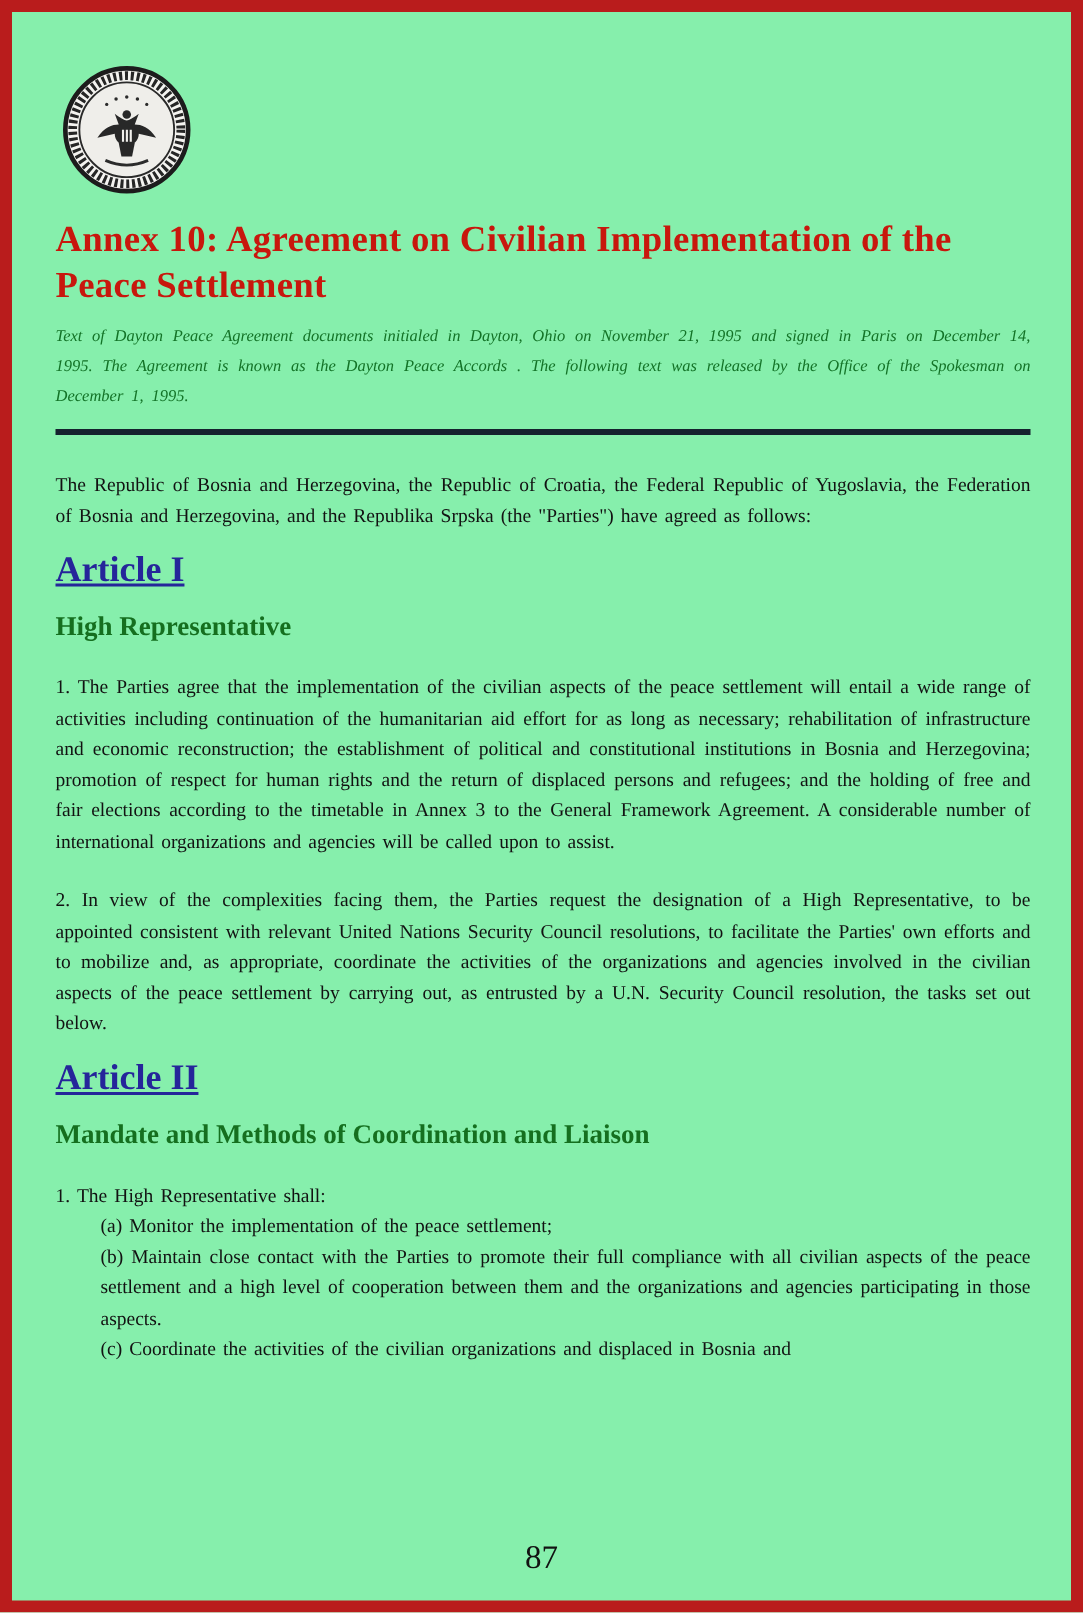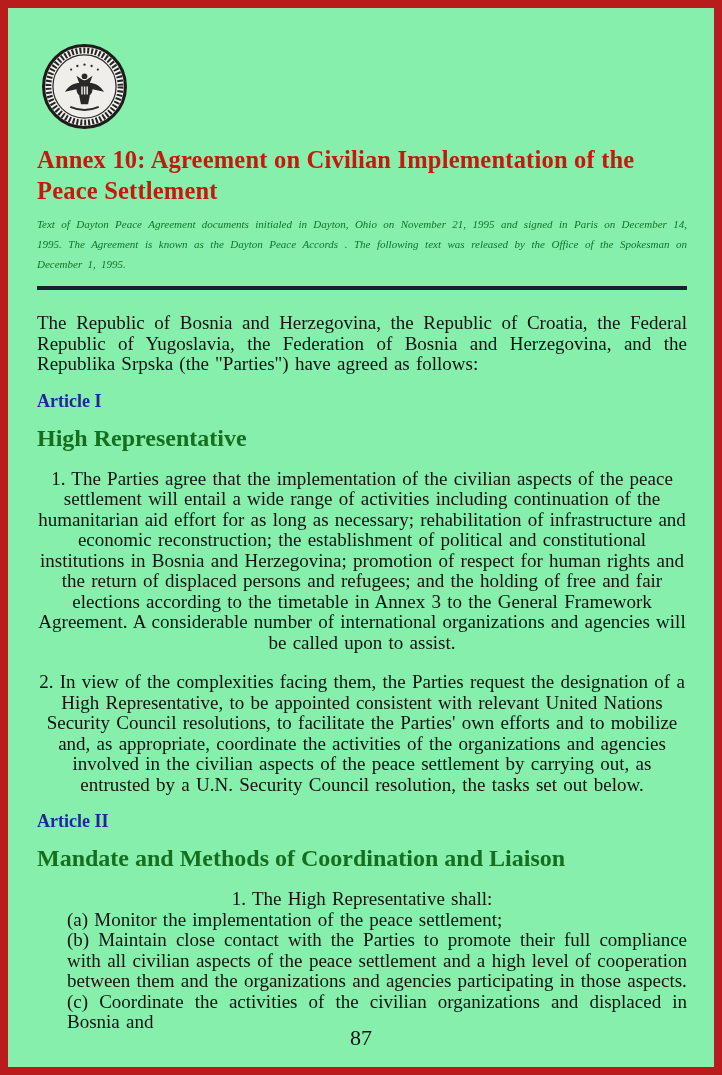--- a/index.html
+++ b/index.html
@@ -39,42 +39,43 @@
     line-height: 20px;
     word-spacing: 2.5px;
     text-align: justify;
   }
   .rule {
     margin-top: 12px;
     height: 0;
     border-top: 4px solid #15222e;
   }
   p.body {
-    font-size: 19px;
+    font-size: 13px;
     line-height: 20.5px;
     margin: 0;
     word-spacing: 1.5px;
   }
   .just { text-align: justify; }
   p.preamble { margin-top: 23px; }
   h2.article-heading {
     margin: 15px 0 0 0;
-    font-size: 18px;
+    font-size: 24px;
     line-height: 23px;
     font-weight: bold;
     color: #25259a;
+    text-decoration: underline;
   }
   h3.section-heading {
     margin: 14px 0 0 0;
-    font-size: 24px;
+    font-size: 18px;
     line-height: 23px;
     font-weight: bold;
     color: #156f1f;
   }
-  p.para { margin-top: 19px; text-align: center; }
+  p.para { margin-top: 19px; }
   p.clause { margin-left: 30px; }
   .page-number {
     position: absolute;
     left: 0; right: 0;
     bottom: 16px;
     text-align: center;
     font-size: 22px;
     color: #121212;
   }
 </style>

